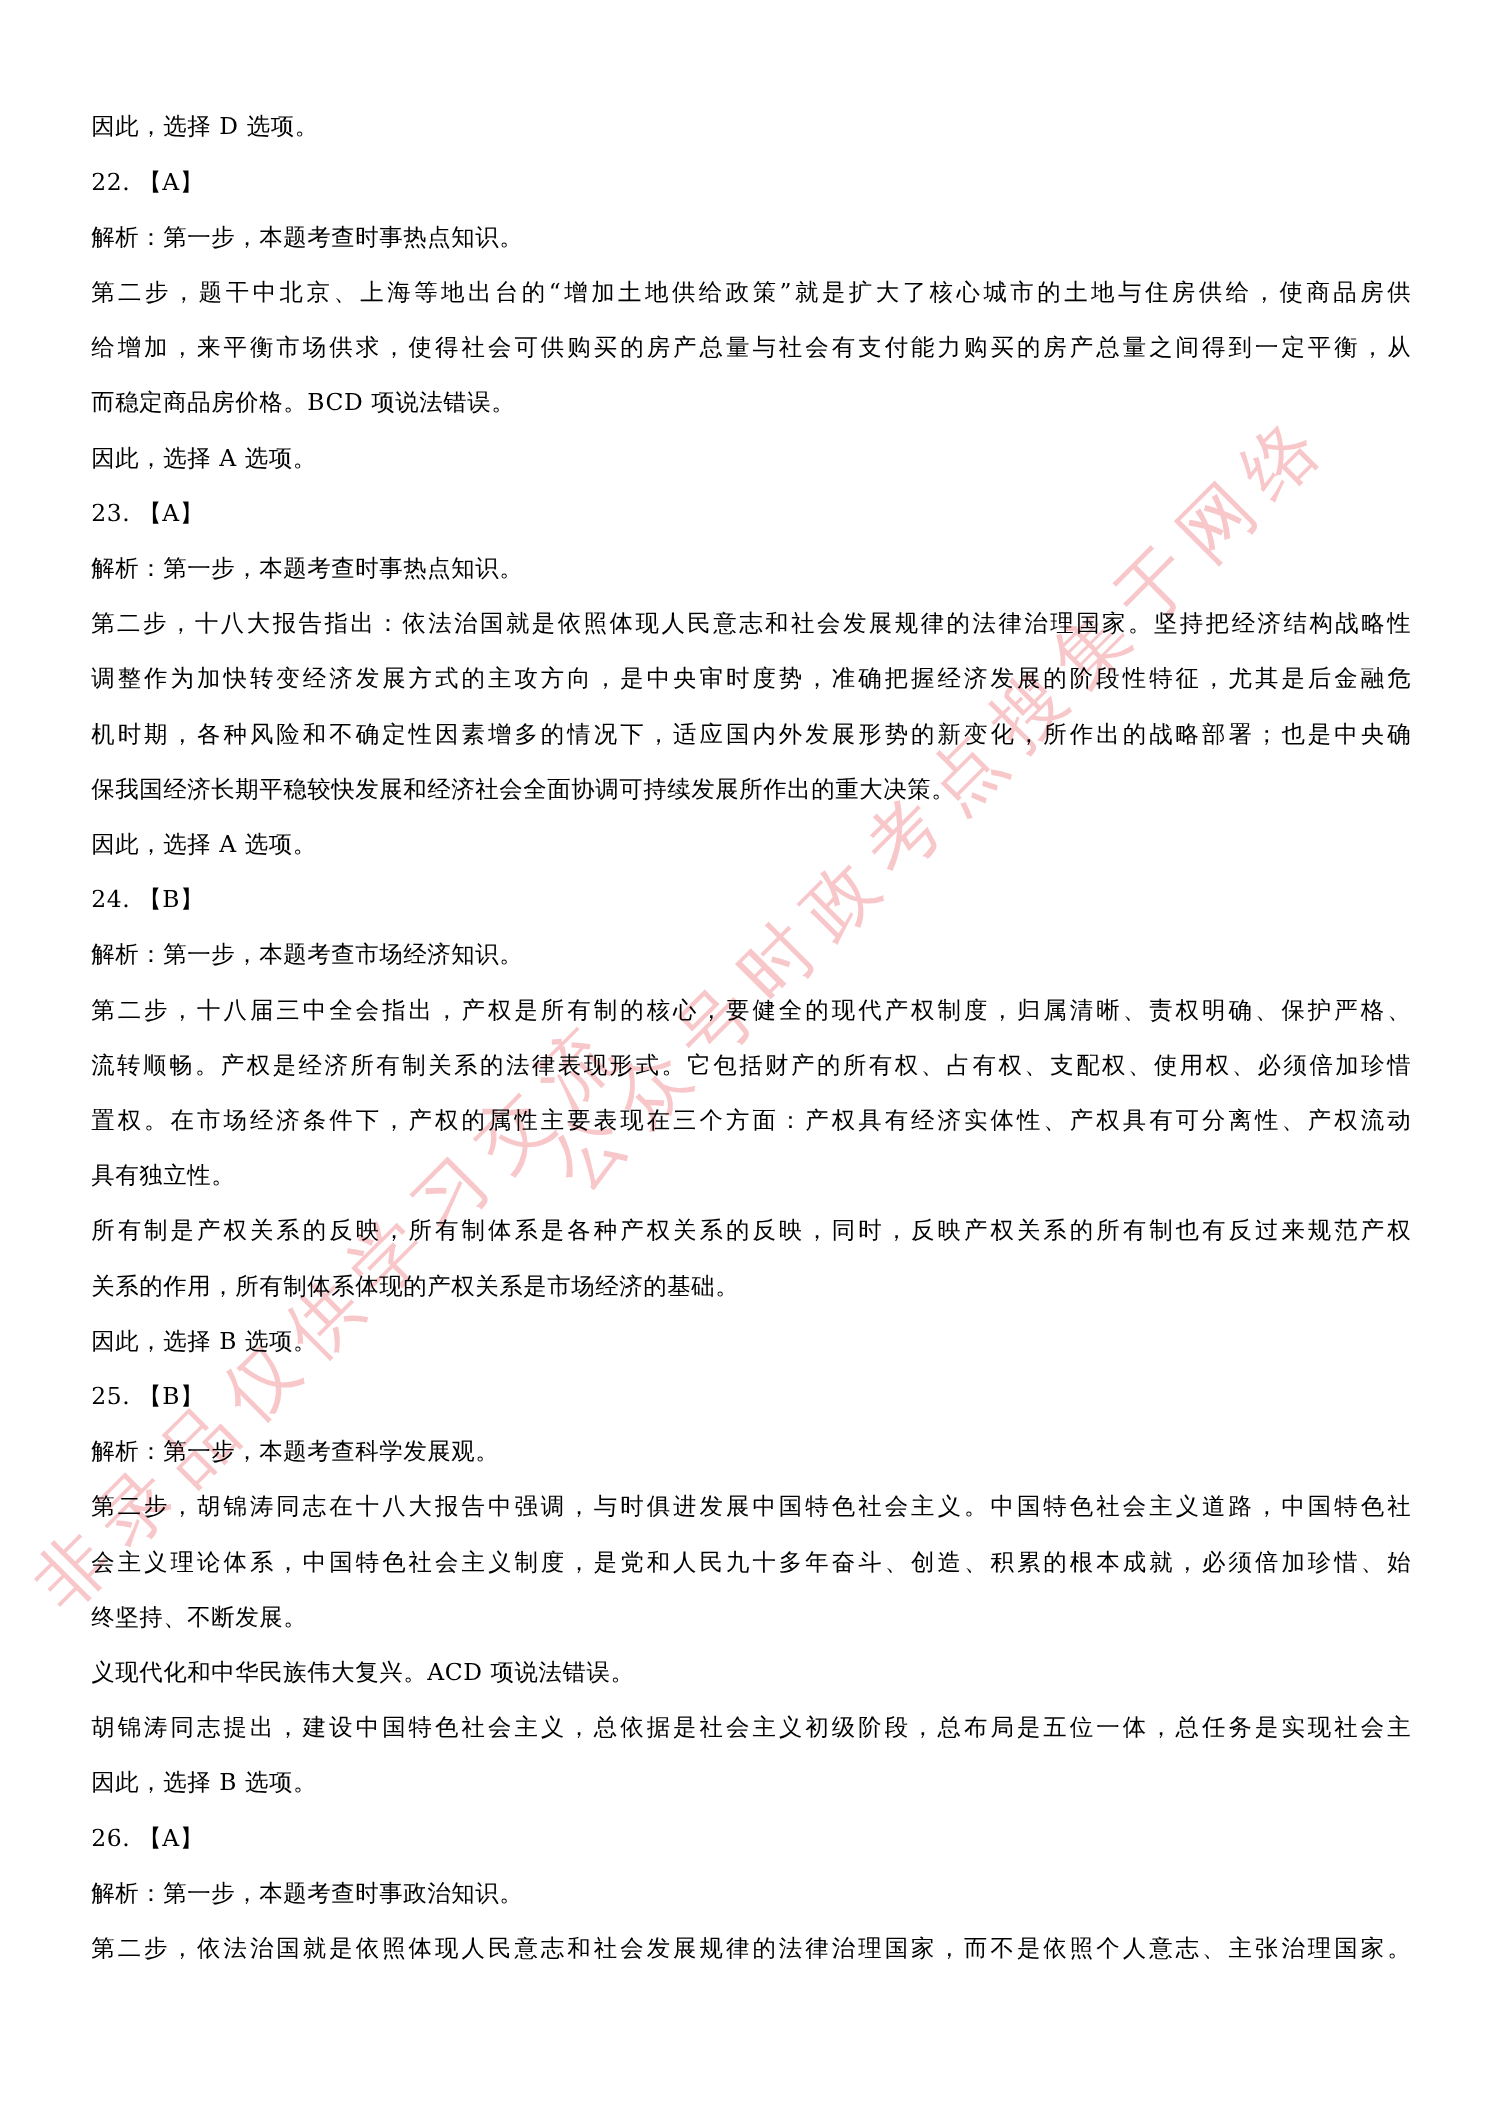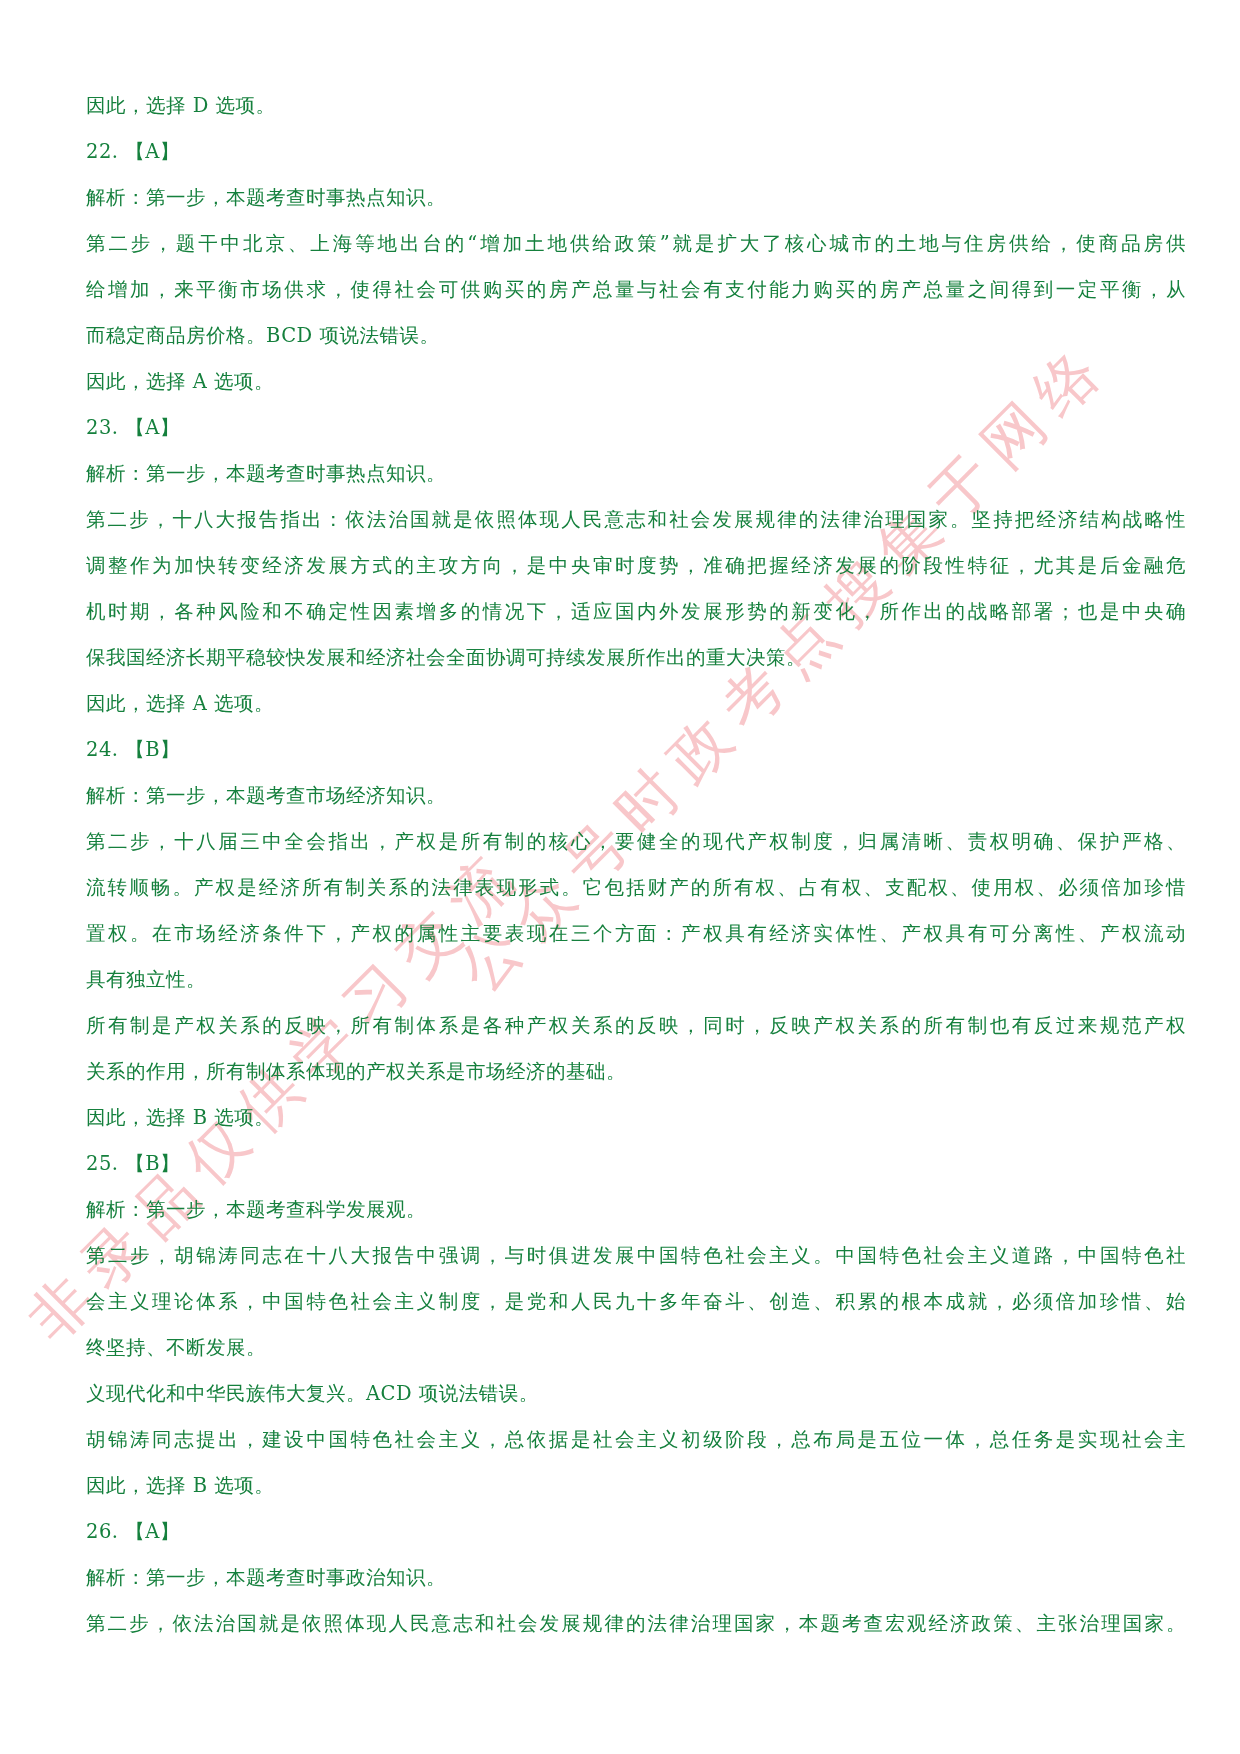--- a/index.html
+++ b/index.html
@@ -1,20 +1,20 @@
 <!DOCTYPE html>
 <html><head>
   <meta charset="utf-8">
   <style>
     html, body { margin: 0; padding: 0; background: #ffffff; }
     body { width: 1240px; height: 1754px; position: relative; overflow: hidden; }
     .page {
       position: absolute; left: 76px; top: 86px; width: 1100px;
       font-family: "DejaVu Serif", "Liberation Serif", serif;
-      font-size: 19.5px; color: #15803d; margin-left: 10px;
+      font-size: 19.5px; color: #000000;
     }
     .line { height: 46px; line-height: 40px; white-space: nowrap; letter-spacing: 0.5px; }
     .line.justify { text-align: justify; text-align-last: justify; width: 1100px; }
     .watermark {
       position: absolute; left: 0; top: 0; width: 1240px; height: 1754px; pointer-events: none;
       font-family: "DejaVu Serif", "Liberation Serif", serif;
     }
     .wm-text {
       position: absolute; color: rgba(232, 80, 90, 0.32);
       font-size: 60px; white-space: nowrap; transform-origin: left center;
@@ -56,14 +56,14 @@
     <div class="line">25. 【B】</div>
     <div class="line">解析：第一步，本题考查科学发展观。</div>
     <div class="line justify">第二步，胡锦涛同志在十八大报告中强调，与时俱进发展中国特色社会主义。中国特色社会主义道路，中国特色社</div>
     <div class="line justify">会主义理论体系，中国特色社会主义制度，是党和人民九十多年奋斗、创造、积累的根本成就，必须倍加珍惜、始</div>
     <div class="line">终坚持、不断发展。</div>
     <div class="line">义现代化和中华民族伟大复兴。ACD 项说法错误。</div>
     <div class="line justify">胡锦涛同志提出，建设中国特色社会主义，总依据是社会主义初级阶段，总布局是五位一体，总任务是实现社会主</div>
     <div class="line">因此，选择 B 选项。</div>
     <div class="line">26. 【A】</div>
     <div class="line">解析：第一步，本题考查时事政治知识。</div>
-    <div class="line justify">第二步，依法治国就是依照体现人民意志和社会发展规律的法律治理国家，本题考查宏观经济政策、主张治理国家。</div>
+    <div class="line justify">第二步，依法治国就是依照体现人民意志和社会发展规律的法律治理国家，而不是依照个人意志、主张治理国家。</div>
   </div>
 
 </body></html>

